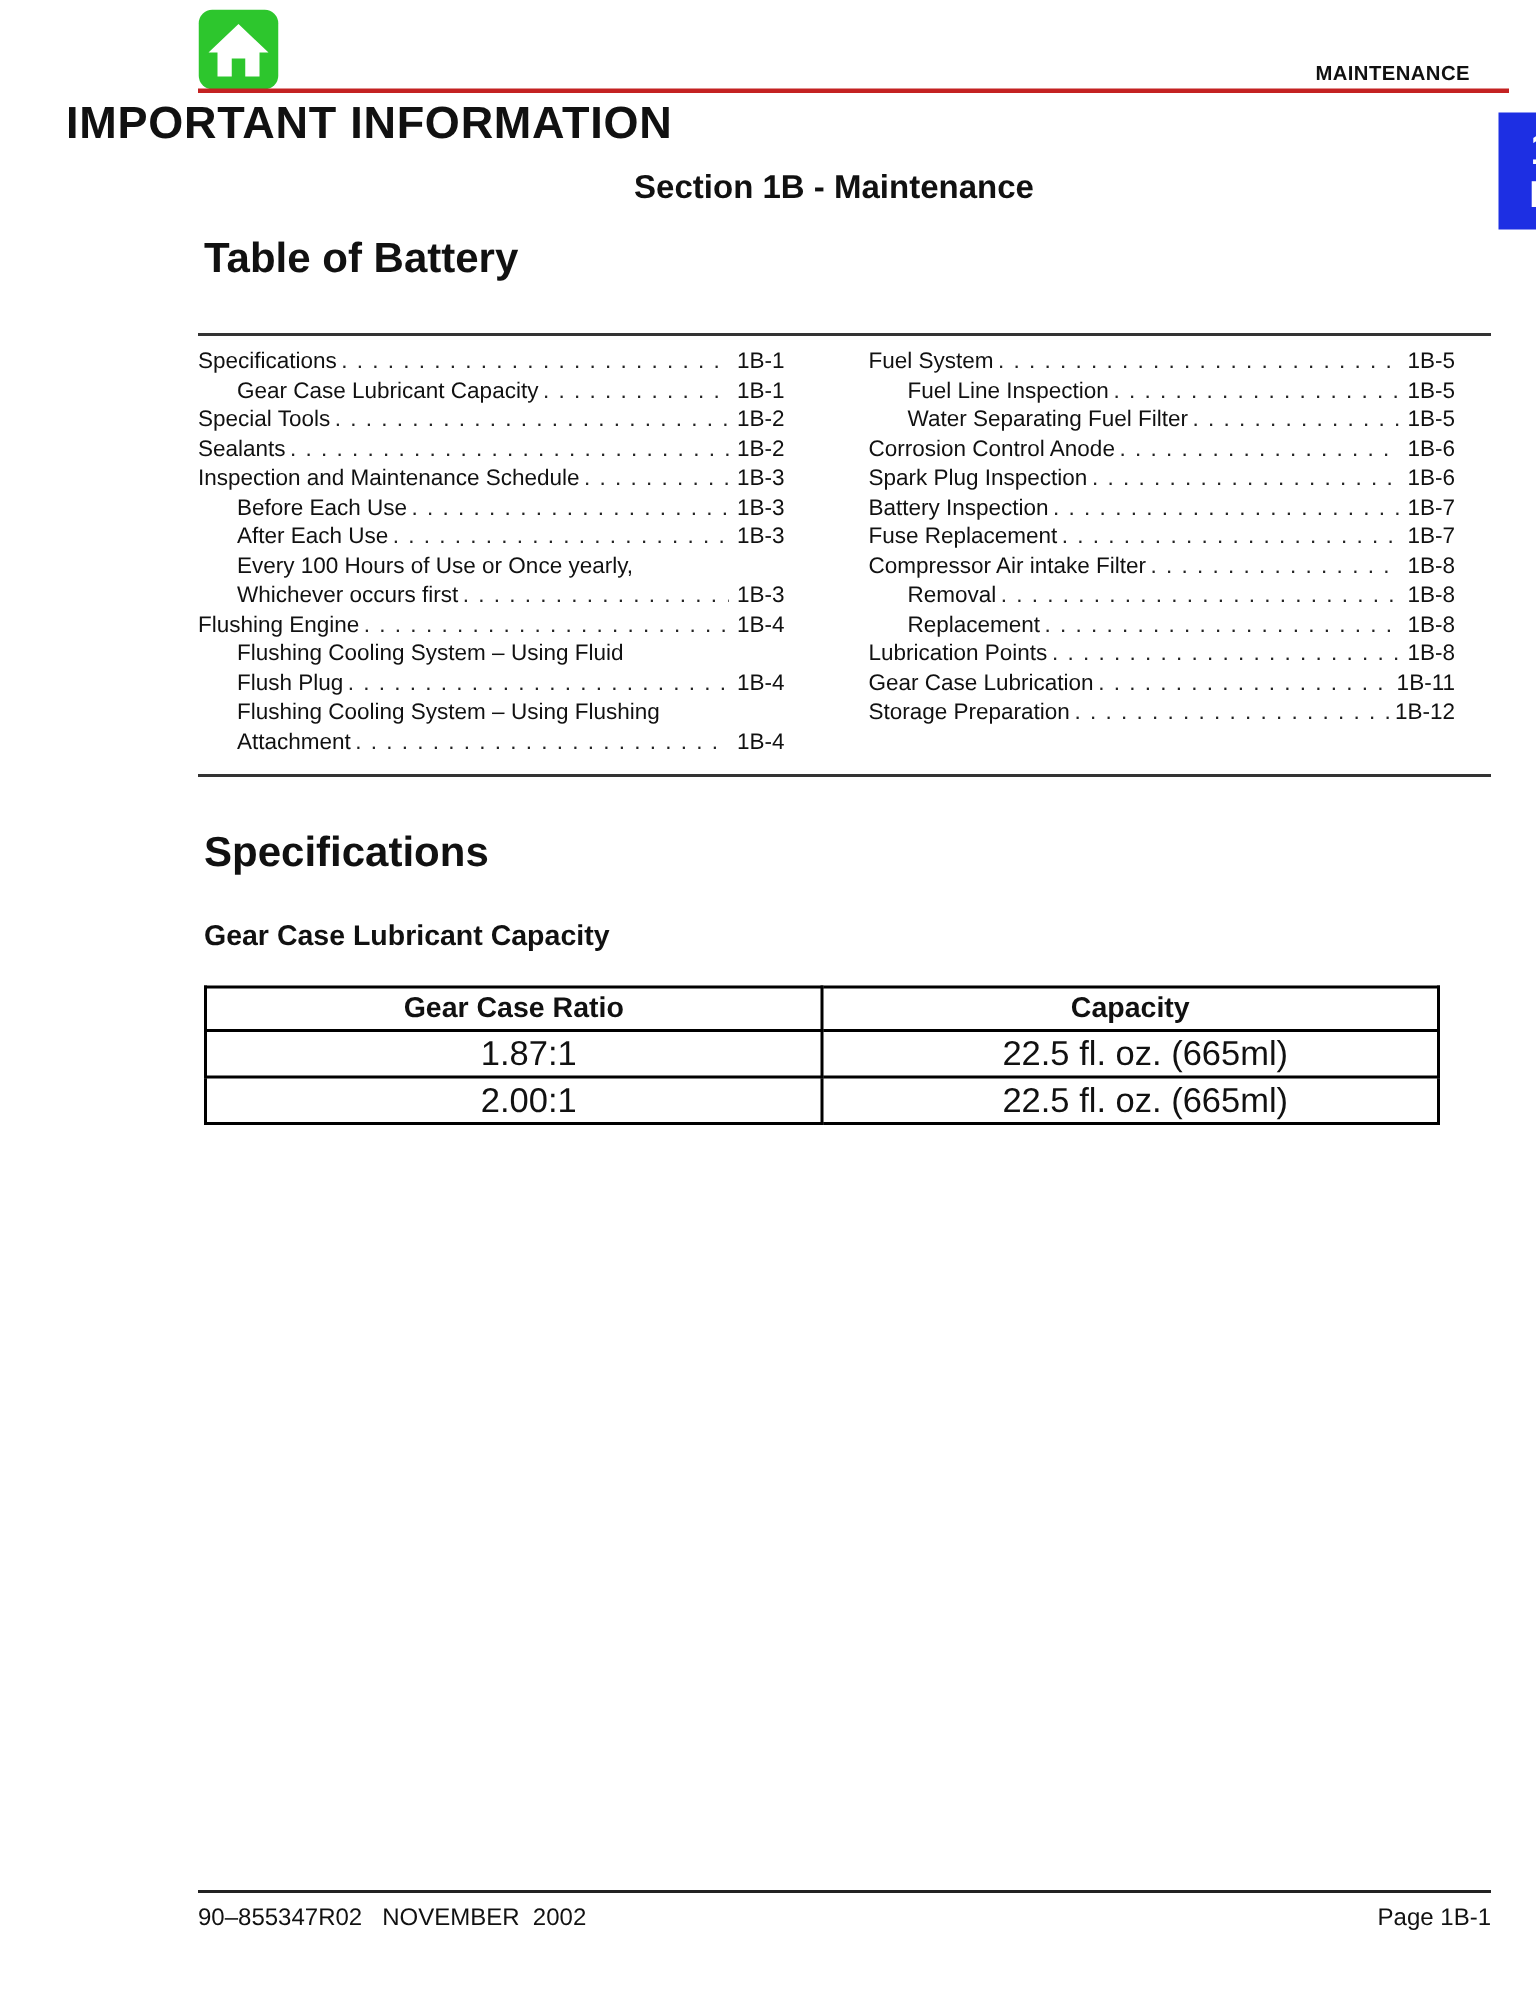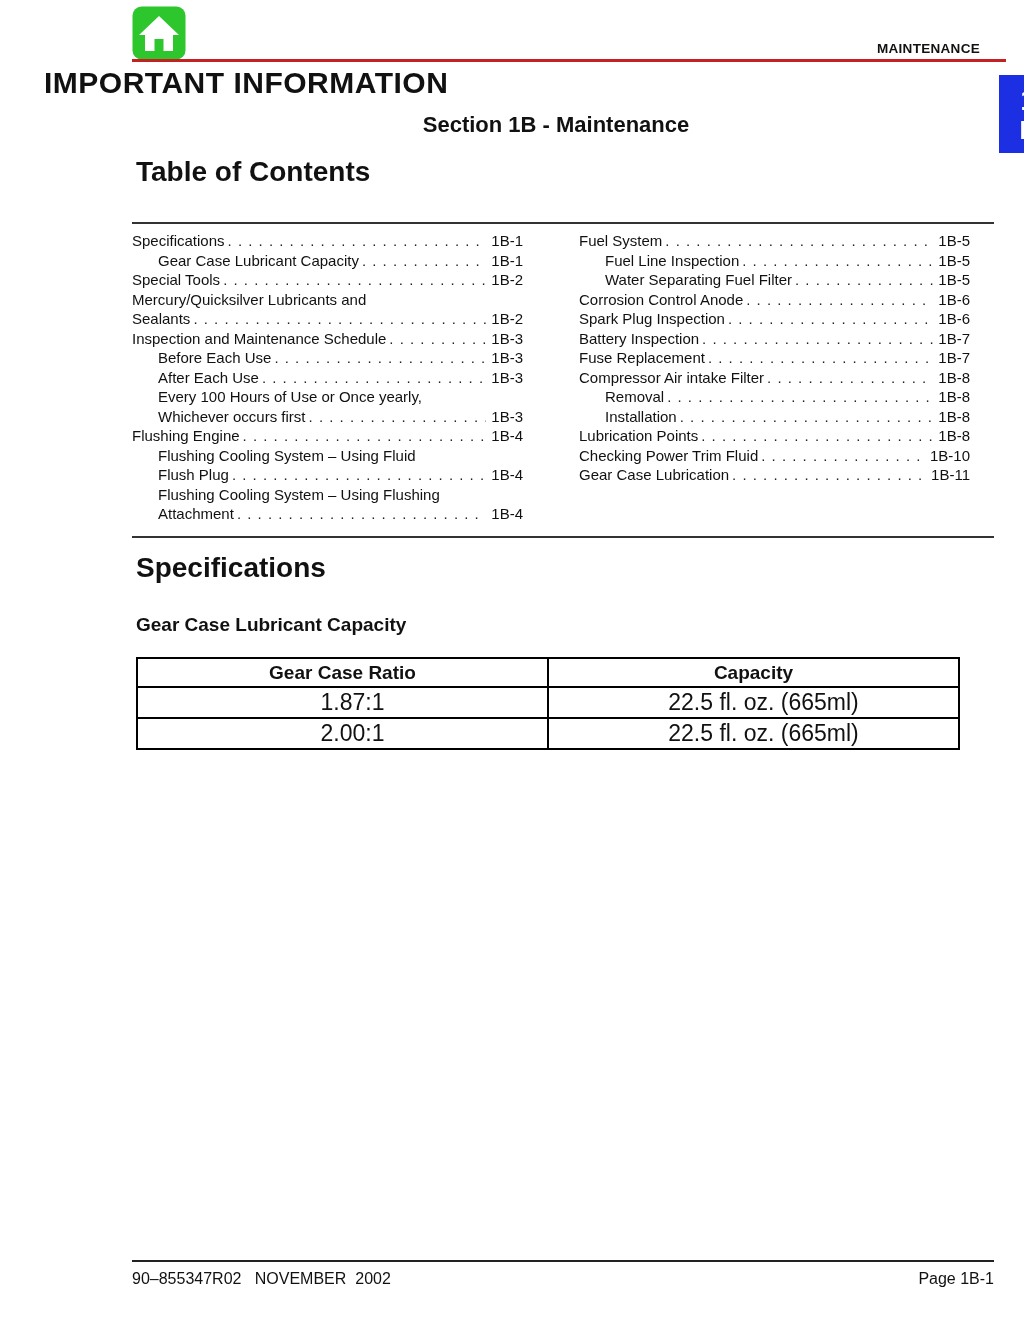--- a/index.html
+++ b/index.html
@@ -65,43 +65,40 @@
   <div class="red-rule"></div>
 
   <div class="doc-title">IMPORTANT INFORMATION</div>
   <div class="doc-subtitle">Section 1B - Maintenance</div>
 
   <div class="section-tab">
     <div class="tab-num">1</div>
     <div class="tab-letter">B</div>
   </div>
 
-  <div class="toc-heading">Table of Contents</div>
+  <div class="toc-heading">Table of Battery</div>
 
   <div class="toc-body">
     <div class="toc-col" id="toc-left">
         <div class="toc-row">
           <span class="toc-text">Specifications</span>
           <span class="toc-leader"></span>
           <span class="toc-page">1B-1</span>
         </div>
         <div class="toc-row indent">
           <span class="toc-text">Gear Case Lubricant Capacity</span>
           <span class="toc-leader"></span>
           <span class="toc-page">1B-1</span>
         </div>
         <div class="toc-row">
           <span class="toc-text">Special Tools</span>
           <span class="toc-leader"></span>
           <span class="toc-page">1B-2</span>
         </div>
         <div class="toc-row">
-          <span class="toc-text">Mercury/Quicksilver Lubricants and</span>
-        </div>
-        <div class="toc-row">
           <span class="toc-text">Sealants</span>
           <span class="toc-leader"></span>
           <span class="toc-page">1B-2</span>
         </div>
         <div class="toc-row">
           <span class="toc-text">Inspection and Maintenance Schedule</span>
           <span class="toc-leader"></span>
           <span class="toc-page">1B-3</span>
         </div>
         <div class="toc-row indent">
@@ -184,38 +181,38 @@
           <span class="toc-text">Compressor Air intake Filter</span>
           <span class="toc-leader"></span>
           <span class="toc-page">1B-8</span>
         </div>
         <div class="toc-row indent">
           <span class="toc-text">Removal</span>
           <span class="toc-leader"></span>
           <span class="toc-page">1B-8</span>
         </div>
         <div class="toc-row indent">
-          <span class="toc-text">Installation</span>
+          <span class="toc-text">Replacement</span>
           <span class="toc-leader"></span>
           <span class="toc-page">1B-8</span>
         </div>
         <div class="toc-row">
           <span class="toc-text">Lubrication Points</span>
           <span class="toc-leader"></span>
           <span class="toc-page">1B-8</span>
         </div>
         <div class="toc-row">
-          <span class="toc-text">Checking Power Trim Fluid</span>
-          <span class="toc-leader"></span>
-          <span class="toc-page">1B-10</span>
-        </div>
-        <div class="toc-row">
           <span class="toc-text">Gear Case Lubrication</span>
           <span class="toc-leader"></span>
           <span class="toc-page">1B-11</span>
+        </div>
+        <div class="toc-row">
+          <span class="toc-text">Storage Preparation</span>
+          <span class="toc-leader"></span>
+          <span class="toc-page">1B-12</span>
         </div>
       </div>
   </div>
 
   <div class="spec-heading">Specifications</div>
   <div class="spec-subheading">Gear Case Lubricant Capacity</div>
 
   <table class="spec-table">
     <thead>
       <tr id="spec-head">

